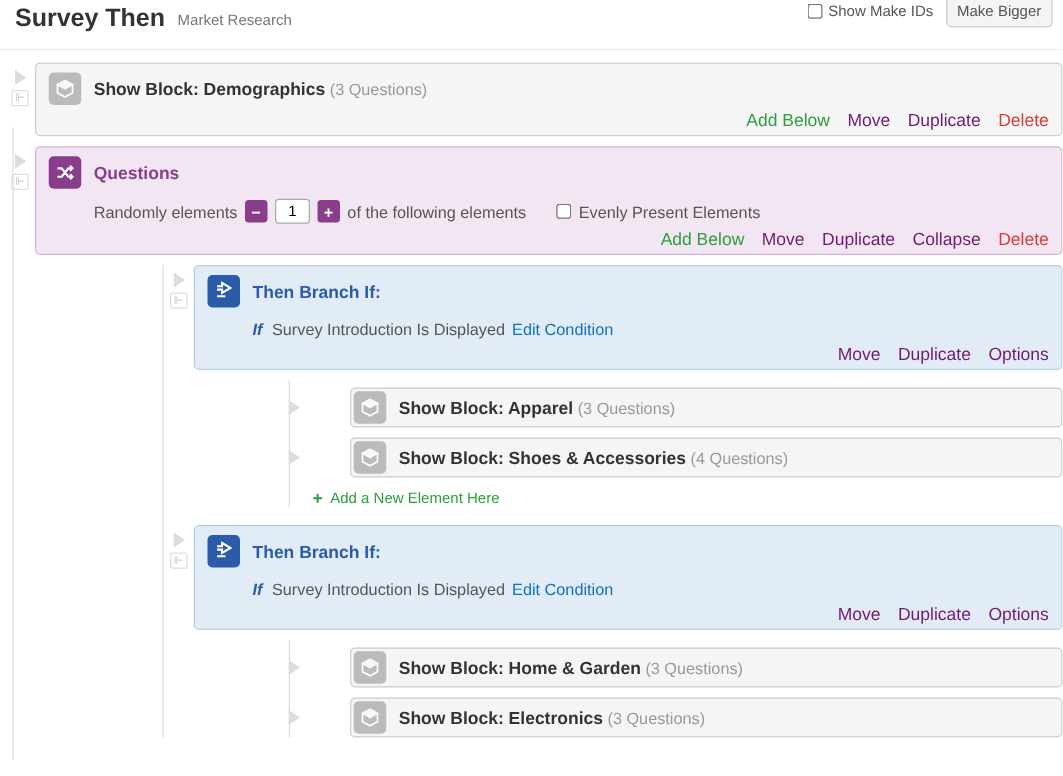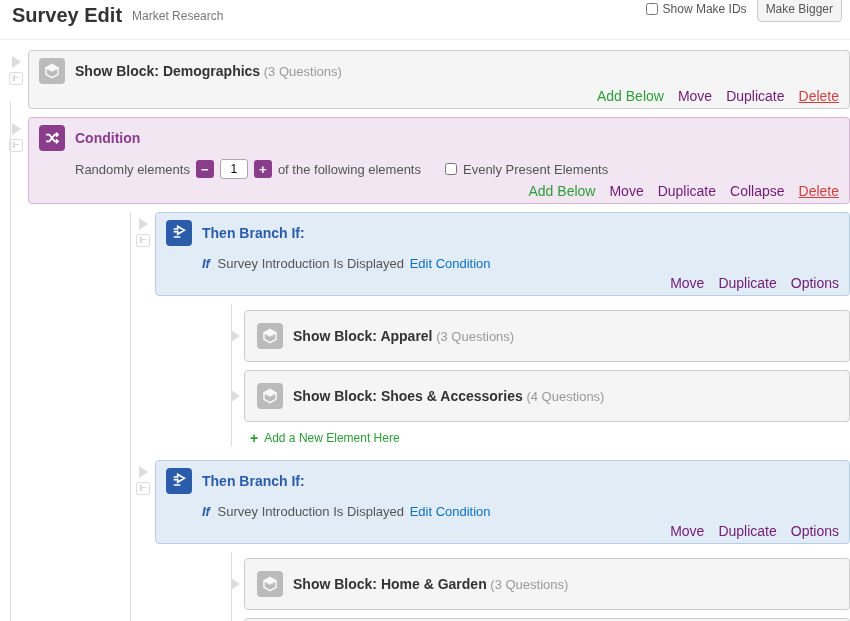--- a/index.html
+++ b/index.html
@@ -31,48 +31,48 @@
   .card-purple { background: #f2e6f2; border-color: #d7b3d7; }
   .card-purple .card-title { color: #8a3d8a; }
   .card-blue { background: #e2ecf7; border-color: #b7cde6; }
   .card-blue .card-title { color: #2a5caa; }
   .card-selected { border: 2px solid #1e63b8; }
 
   .card-footer { display: flex; justify-content: flex-end; gap: 14px; font-size: 14px; margin-top: 4px; }
   .card-footer a { cursor: pointer; }
   .lnk-green { color: #2d9d3a; }
   .lnk-blue { color: #701a75; }
-  .lnk-red { color: #d63d3d; text-decoration: underline; }
+  .lnk-red { color: #d63d3d; }
 
   .rand-body { font-size: 13px; color: #555; margin: 8px 0 2px 36px; display: flex; align-items: center; gap: 6px; }
   .sq-btn { width: 18px; height: 18px; background: #8a3d8a; color: #fff; border-radius: 3px; display: flex; align-items: center; justify-content: center; font-weight: bold; font-size: 13px; cursor: pointer; line-height: 1; }
   .num-input { width: 28px; height: 20px; text-align: center; border: 1px solid #aaa; border-radius: 3px; font-size: 12px; }
 
   .branch-body { margin: 10px 0 4px 36px; font-size: 13px; color: #555; }
   .branch-body .if { color: #2a5caa; font-weight: bold; font-style: italic; margin-right: 4px; }
   .edit-cond { color: #0b71c6; cursor: pointer; margin-left: 2px; }
 
   .children { margin-left: 126px; border-left: 1px solid #ddd; padding-left: 0; }
   .children-inner { margin-left: 100px; border-left: 1px solid #ddd; padding-top: 6px; }
   .child-row { display: flex; align-items: center; margin-bottom: 8px; }
   .child-row .arrow-right { margin: 0 4px 0 -1px; border-left-color: #ddd; }
-  .child-card { flex: 1; border: 1px solid #ccc; border-radius: 4px; background: #f5f5f5; padding: 12px; display: flex; align-items: center; gap: 10px; }
+  .child-card { flex: 1; border: 1px solid #ccc; border-radius: 4px; background: #f5f5f5; padding: 2px; display: flex; align-items: center; gap: 10px; margin-left: 36px; }
 
   .add-row { display: flex; align-items: center; gap: 6px; margin: 6px 0 14px 18px; font-size: 12px; color: #2d9d3a; cursor: pointer; }
   .plus { color: #2d9d3a; font-weight: bold; font-size: 14px; }
 
   .vline { position: absolute; left: 10px; top: 62px; bottom: 0; width: 1px; background: #ddd; }
 
   svg { display: block; }
 </style>
 </head>
 <body>
 
 <div class="header">
-  <h1>Survey Edit</h1>
+  <h1>Survey Then</h1>
   <span class="subtitle">Market Research</span>
   <div class="header-right">
     <label class="checkbox-row">
       <input type="checkbox" style="">
       <span>Show Make IDs</span>
     </label>
     <button class="btn">Make Bigger</button>
   </div>
 </div>
 
@@ -111,21 +111,21 @@
       <div class="arrow-right"></div>
       <span class="lock-badge">⊩</span>
     </div>
     <div class="card card-purple">
       <div class="card-head">
         <div class="icon-box icon-random">
           <svg width="16" height="16" viewBox="0 0 24 24" fill="none" stroke="#fff" stroke-width="2.5">
               <path d="M3 7 L8 7 L16 17 L21 17 M18 14 L21 17 L18 20 M3 17 L8 17 L16 7 L21 7 M18 4 L21 7 L18 10"></path>
             </svg>
         </div>
-        <span class="card-title">Condition</span>
+        <span class="card-title">Questions</span>
       </div>
       <div class="rand-body">
         <span>Randomly elements</span>
         <span class="sq-btn">−</span>
         <input class="num-input" value="1" style="">
         <span class="sq-btn">+</span>
         <span>of the following elements</span>
         <span style="width:12px"></span>
         <input type="checkbox" style="">
         <span>Evenly Present Elements</span>

